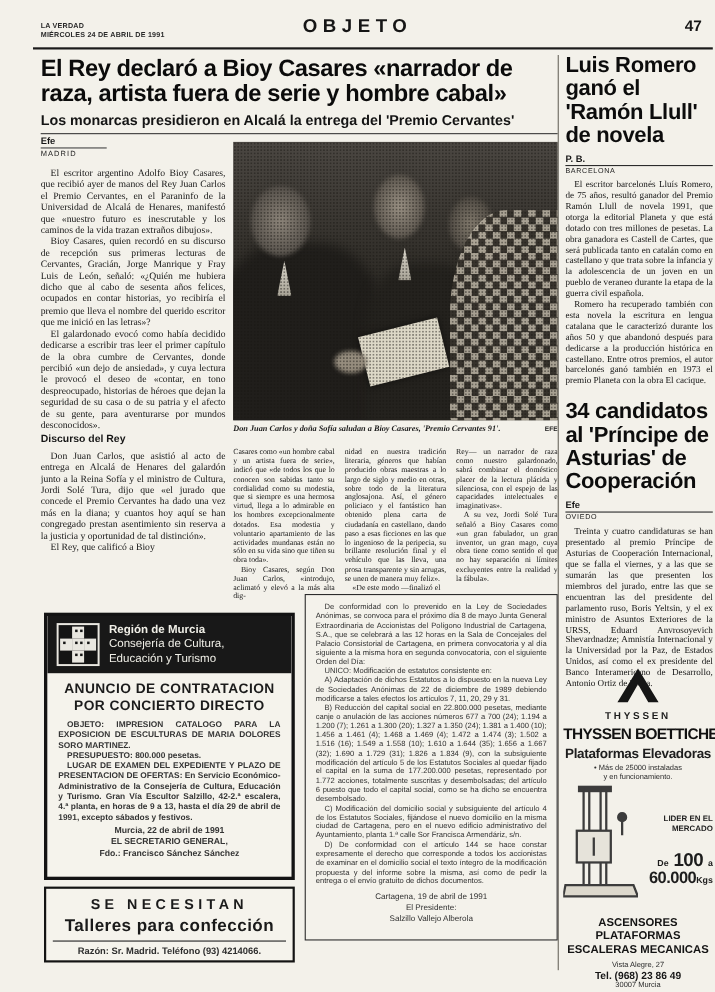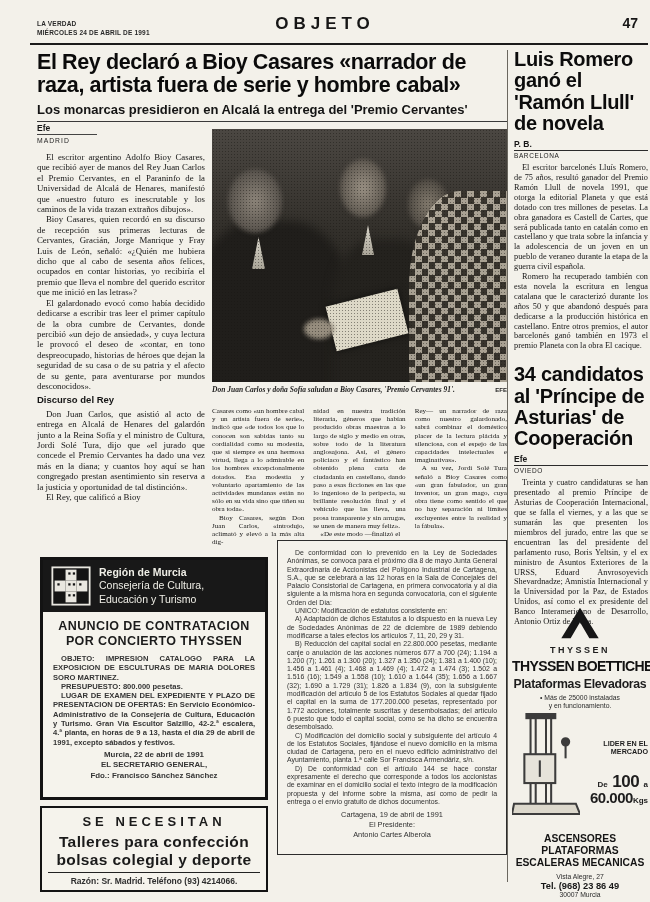--- a/index.html
+++ b/index.html
@@ -248,51 +248,50 @@
       </svg>
       <div class="murcia-org">
         <div class="l1">Región de Murcia</div>
         <div>Consejería de Cultura,</div>
         <div>Educación y Turismo</div>
       </div>
     </div>
     <div class="murcia-body">
       <div class="murcia-title">
         <div>ANUNCIO DE CONTRATACION</div>
-        <div>POR CONCIERTO THYSSEN</div>
+        <div>POR CONCIERTO DIRECTO</div>
       </div>
       <p>OBJETO: IMPRESION CATALOGO PARA LA EXPOSICION DE ESCULTURAS DE MARIA DOLORES SORO MARTINEZ.</p>
       <p>PRESUPUESTO: 800.000 pesetas.</p>
       <p>LUGAR DE EXAMEN DEL EXPEDIENTE Y PLAZO DE PRESENTACION DE OFERTAS: En Servicio Económico-Administrativo de la Consejería de Cultura, Educación y Turismo. Gran Vía Escultor Salzillo, 42-2.ª escalera, 4.ª planta, en horas de 9 a 13, hasta el día 29 de abril de 1991, excepto sábados y festivos.</p>
       <div class="murcia-sign">
         <div>Murcia, 22 de abril de 1991</div>
         <div>EL SECRETARIO GENERAL,</div>
         <div>Fdo.: Francisco Sánchez Sánchez</div>
       </div>
     </div>
   </div>
 
   <div class="ad-talleres">
     <div class="talleres-title">SE NECESITAN</div>
     <div class="talleres-line">Talleres para confección</div>
-    <div class="talleres-line">bolsas colegial y deporte</div>
     <div class="talleres-contact">Razón: Sr. Madrid. Teléfono (93) 4214066.</div>
   </div>
 
   <div class="ad-cartagena">
     <p>De conformidad con lo prevenido en la Ley de Sociedades Anónimas, se convoca para el próximo día 8 de mayo Junta General Extraordinaria de Accionistas del Polígono Industrial de Cartagena, S.A., que se celebrará a las 12 horas en la Sala de Concejales del Palacio Consistorial de Cartagena, en primera convocatoria y al día siguiente a la misma hora en segunda convocatoria, con el siguiente Orden del Día:</p>
     <p>UNICO: Modificación de estatutos consistente en:</p>
     <p>A) Adaptación de dichos Estatutos a lo dispuesto en la nueva Ley de Sociedades Anónimas de 22 de diciembre de 1989 debiendo modificarse a tales efectos los artículos 7, 11, 20, 29 y 31.</p>
     <p>B) Reducción del capital social en 22.800.000 pesetas, mediante canje o anulación de las acciones números 677 a 700 (24); 1.194 a 1.200 (7); 1.261 a 1.300 (20); 1.327 a 1.350 (24); 1.381 a 1.400 (10); 1.456 a 1.461 (4); 1.468 a 1.469 (4); 1.472 a 1.474 (3); 1.502 a 1.516 (16); 1.549 a 1.558 (10); 1.610 a 1.644 (35); 1.656 a 1.667 (32); 1.690 a 1.729 (31); 1.826 a 1.834 (9), con la subsiguiente modificación del artículo 5 de los Estatutos Sociales al quedar fijado el capital en la suma de 177.200.000 pesetas, representado por 1.772 acciones, totalmente suscritas y desembolsadas; del artículo 6 puesto que todo el capital social, como se ha dicho se encuentra desembolsado.</p>
     <p>C) Modificación del domicilio social y subsiguiente del artículo 4 de los Estatutos Sociales, fijándose el nuevo domicilio en la misma ciudad de Cartagena, pero en el nuevo edificio administrativo del Ayuntamiento, planta 1.ª calle Sor Francisca Armendáriz, s/n.</p>
     <p>D) De conformidad con el artículo 144 se hace constar expresamente el derecho que corresponde a todos los accionistas de examinar en el domicilio social el texto íntegro de la modificación propuesta y del informe sobre la misma, así como de pedir la entrega o el envío gratuito de dichos documentos.</p>
     <div class="cartagena-sign">
       <div>Cartagena, 19 de abril de 1991</div>
       <div>El Presidente:</div>
-      <div>Antonio Cartes Alberola</div>
+      <div>Salzillo Vallejo Alberola</div>
     </div>
   </div>
 
   <div class="ad-thyssen">
     <svg width="58" height="34" viewBox="0 0 60 40">
       <path d="M30 2 L52 38 H41 L30 19 L19 38 H8 Z" fill="#161616"></path>
     </svg>
     <div class="thyssen-word">THYSSEN</div>
     <div class="thyssen-name">THYSSEN BOETTICHER</div>
     <div class="thyssen-product">Plataformas Elevadoras</div>

